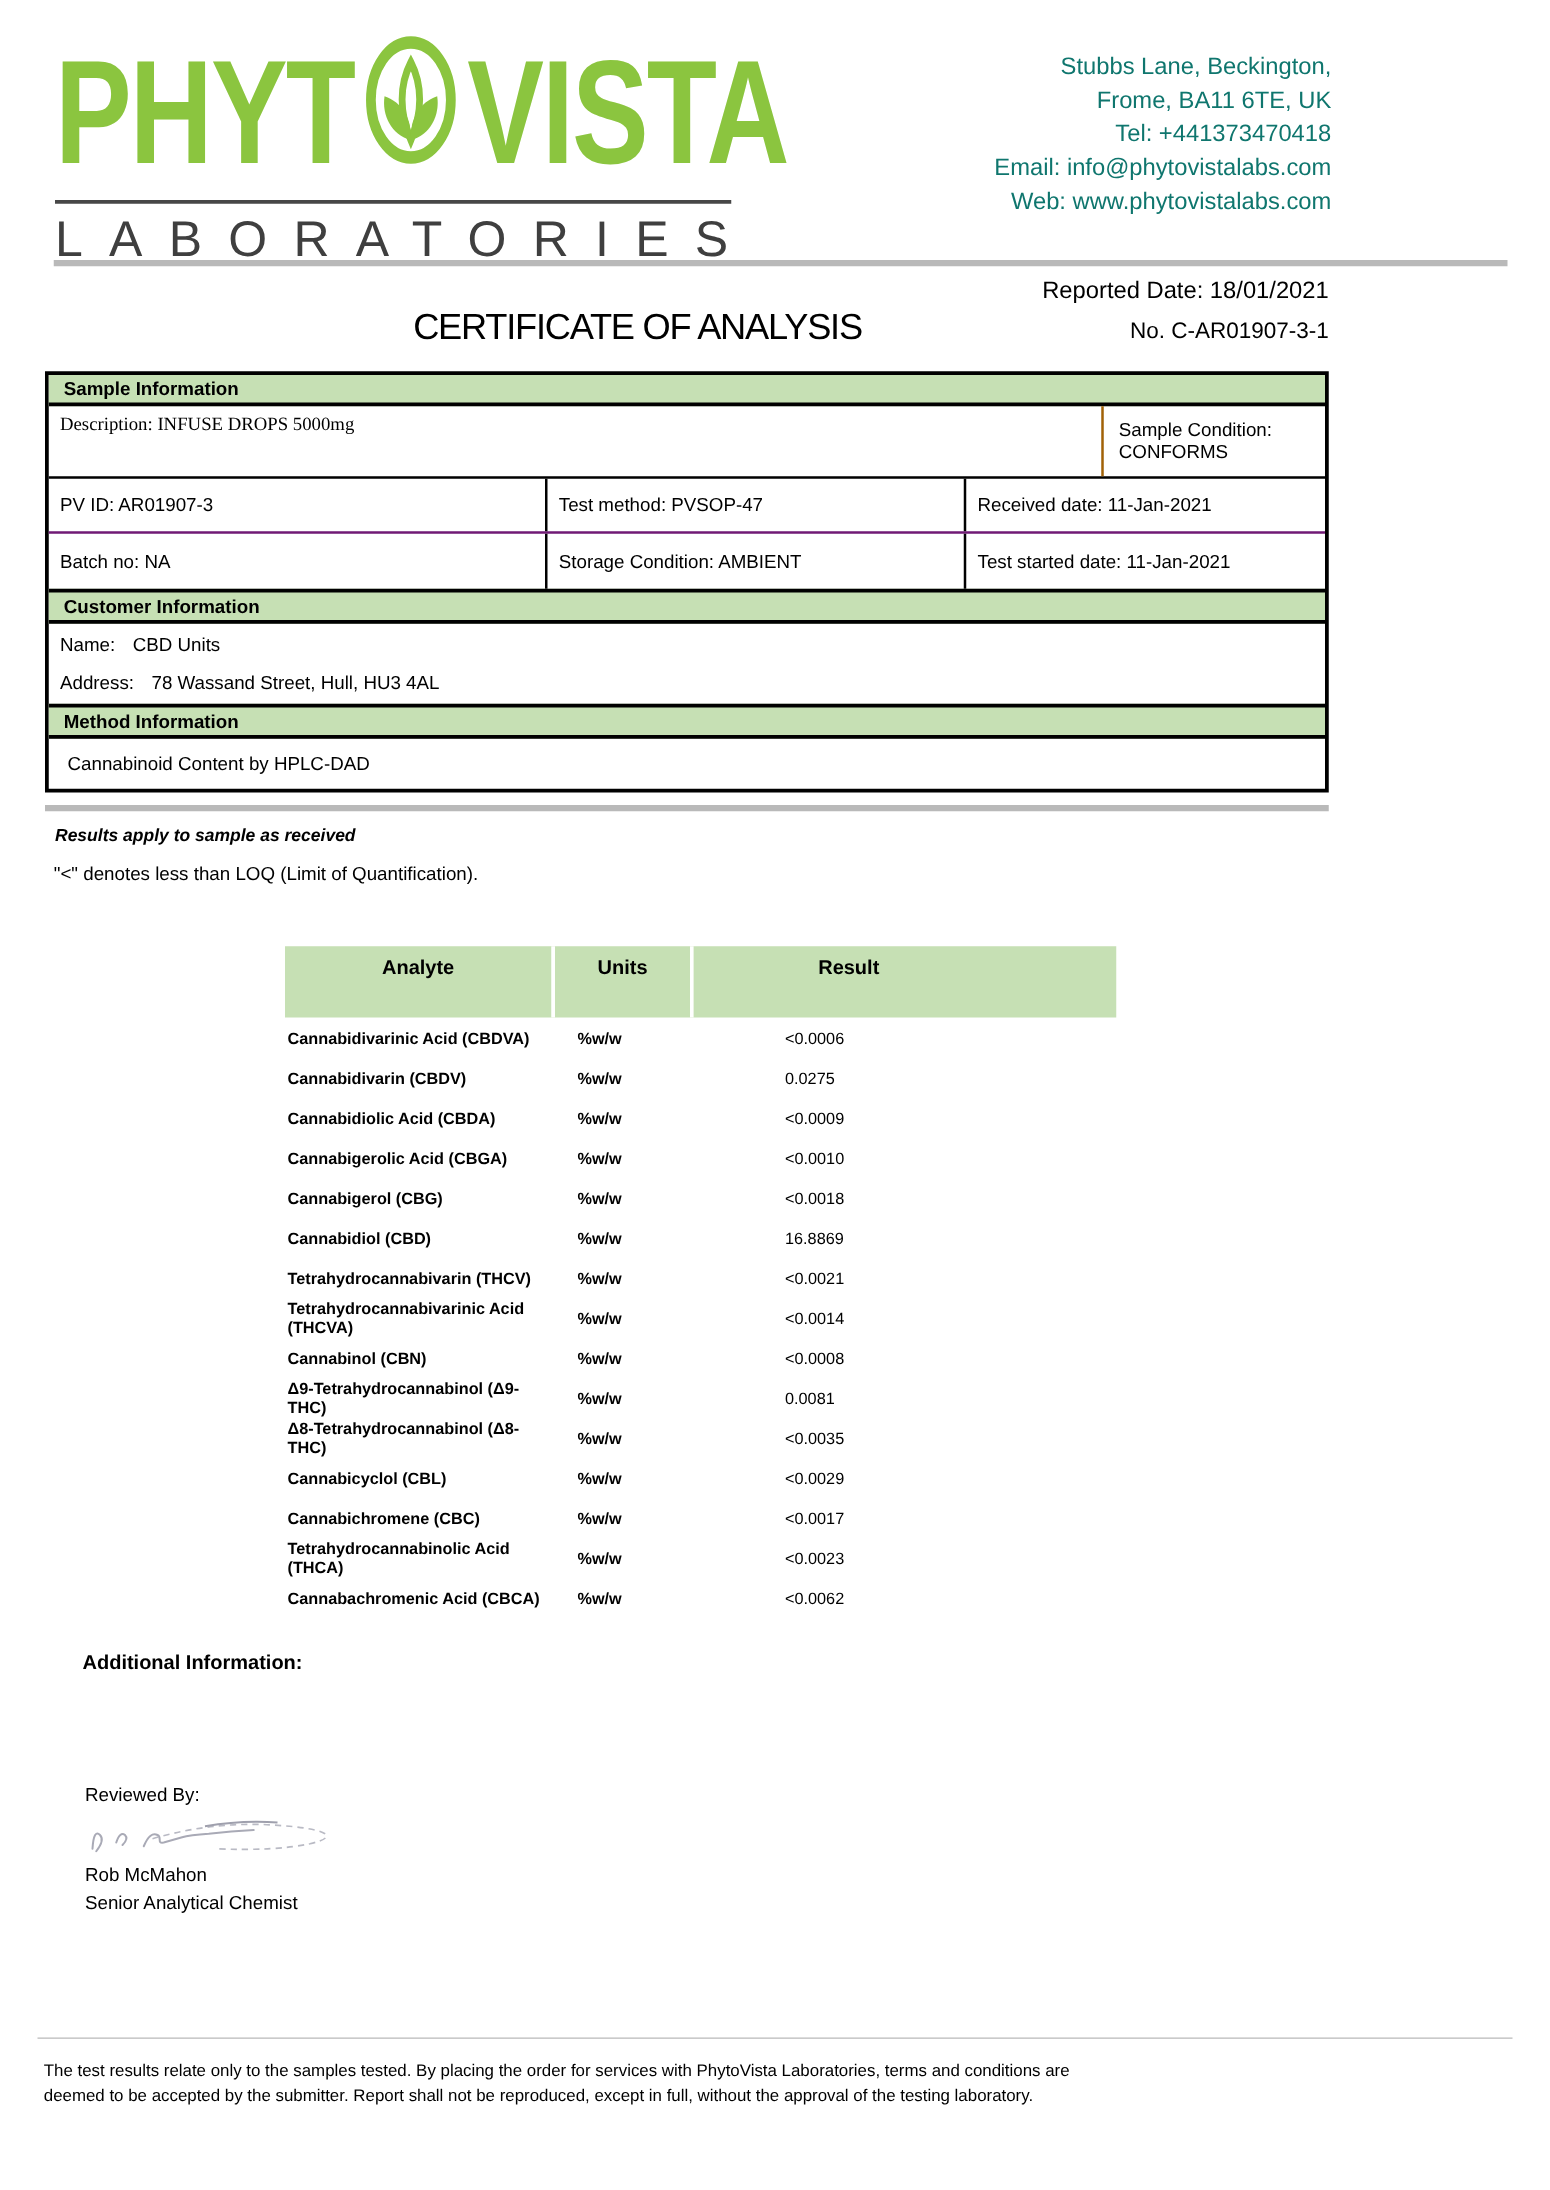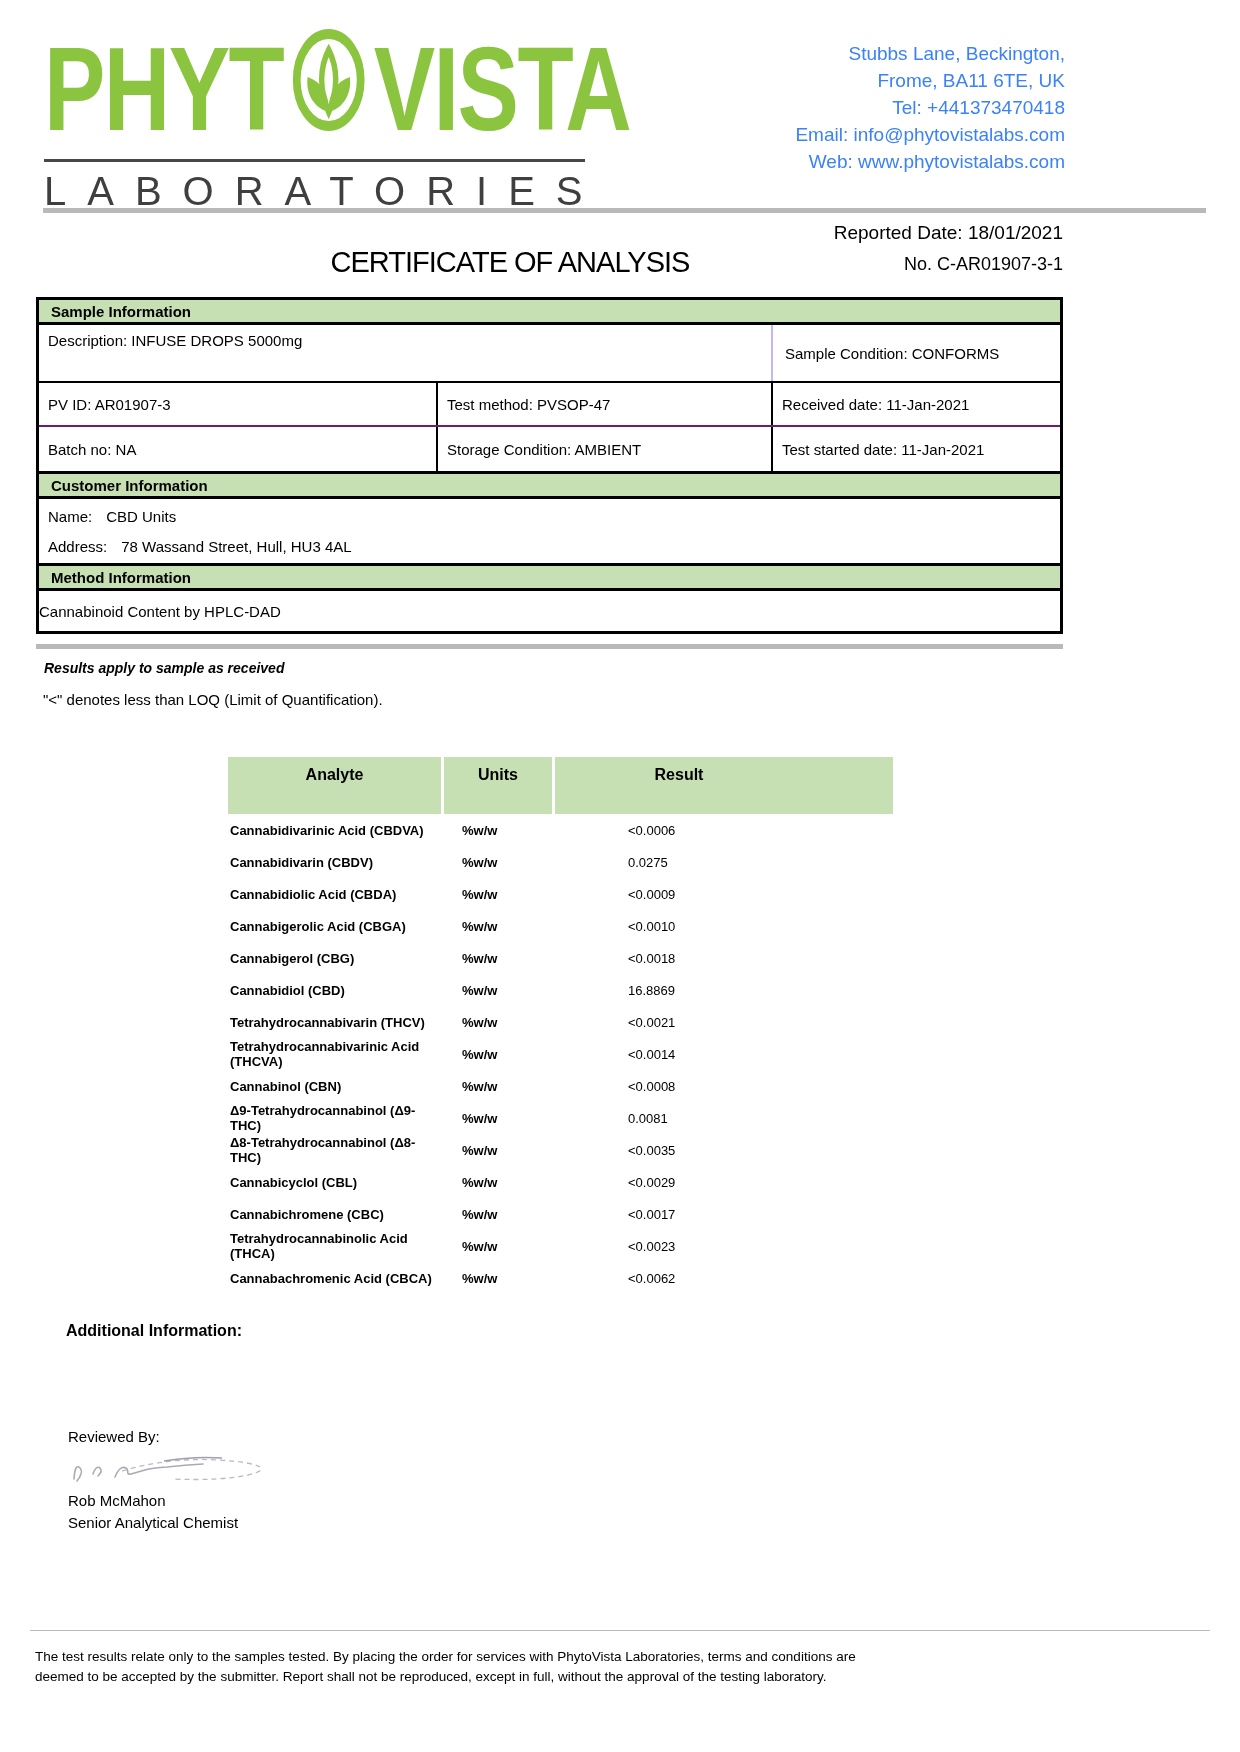--- a/index.html
+++ b/index.html
@@ -11,50 +11,50 @@
   .logo-block { position: absolute; left: 44px; top: 28px; width: 545px; }
   .logo-main { display: flex; align-items: center; font-size: 118px; font-weight: bold;
     color: #8bc53f; line-height: 1; letter-spacing: -2px; transform: scaleX(.78);
     transform-origin: left center; white-space: nowrap; }
   .logo-leaf { margin: 0 2px; }
   .logo-divider { margin-top: 9px; width: 541px; height: 3px; background: #474747; }
   .logo-sub { margin-top: 7px; font-size: 40px; color: #3f3f3f; letter-spacing: 21px;
     white-space: nowrap; }
 
   .contact-block { position: absolute; top: 40px; right: 175px; text-align: right;
-    font-size: 19px; line-height: 27px; color: #3b82f6; }
+    font-size: 19px; line-height: 27px; color: #0f766e; }
 
   .gray-bar-top { position: absolute; left: 43px; top: 208px; width: 1163px; height: 5px; background: #b9b9b9; }
 
   .reported-date { position: absolute; top: 222px; right: 177px; font-size: 19px; }
   .doc-title { position: absolute; top: 246px; left: 110px; width: 800px; text-align: center;
     font-size: 29px; font-weight: normal; letter-spacing: -1px; }
   .doc-number { position: absolute; top: 254px; right: 177px; font-size: 18px; }
 
   
   .info-box { position: absolute; left: 36px; top: 297px; width: 1027px;
     border: 3px solid #000; font-size: 15px; }
   .section-bar { height: 25px; background: #c6e0b4; border-bottom: 3px solid #000;
     font-weight: bold; font-size: 15px; padding: 3px 0 0 12px; }
   .section-bar.mid { border-top: 3px solid #000; height: 28px; }
   .irow { display: flex; }
   .desc-row { height: 58px; border-bottom: 2px solid #000; }
-  .desc-cell { width: 734px; border-right: 2px solid #c4b5fd; padding: 7px 0 0 9px; }
+  .desc-cell { width: 844px; border-right: 2px solid #a16207; padding: 7px 0 0 9px; font-family: Liberation Serif, serif; }
   .cond-cell { flex: 1; display: flex; align-items: center; padding-left: 12px; }
   .triple-row { height: 44px; border-bottom: 2px solid #701a75; }
   .triple-row.last { border-bottom: none; }
   .t-cell { display: flex; align-items: center; padding-left: 9px; }
   .t-c1 { width: 399px; border-right: 2px solid #000; }
   .t-c2 { width: 335px; border-right: 2px solid #000; }
   .t-c3 { flex: 1; }
   .customer-cell { height: 64px; padding: 9px 0 8px 9px; display: flex;
     flex-direction: column; justify-content: space-between; }
   .kv span.lbl { display: inline-block; }
   .kv span.val { margin-left: 14px; }
-  .method-cell { height: 40px; display: flex; align-items: center; padding-left: 0; }
+  .method-cell { height: 40px; display: flex; align-items: center; padding-left: 15px; }
 
   .gray-bar-mid { position: absolute; left: 36px; top: 644px; width: 1027px; height: 5px; background: #b9b9b9; }
 
   .note-italic { position: absolute; left: 44px; top: 660px; font-size: 14px;
     font-weight: bold; font-style: italic; }
   .note-loq { position: absolute; left: 43px; top: 691px; font-size: 15px; }
 
   
   .results-table { position: absolute; left: 228px; top: 757px; width: 665px; }
   .thead { display: flex; height: 57px; }

